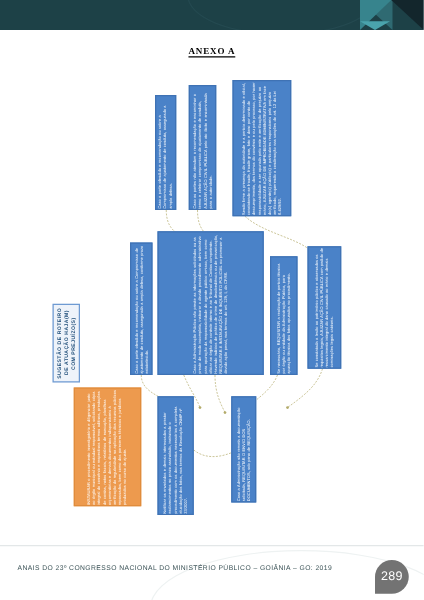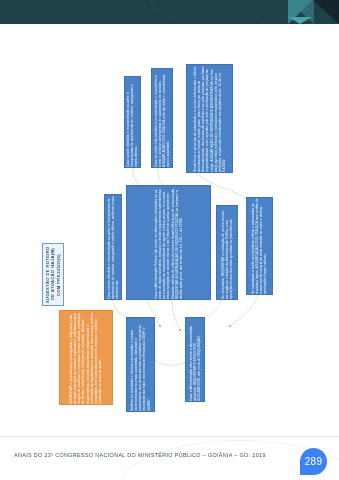--- a/index.html
+++ b/index.html
@@ -25,21 +25,21 @@
              border-right:12px solid transparent;border-top:7px solid #4aa3ac;}
 
   
   .footer-rule{position:absolute;left:0;top:436px;width:339px;height:1px;
                background:#e3e7e8;}
   .footer-swoosh{position:absolute;left:120px;top:440px;width:240px;height:90px;
                  border-radius:50%;border:1px solid #eef2f2;}
   .footer-text{position:absolute;left:14px;top:452px;font-size:5.4px;
                letter-spacing:.35px;color:#3d5458;white-space:nowrap;}
   .page-badge{position:absolute;left:300px;top:448px;width:27px;height:27px;
-              border-radius:50% 50% 50% 0;background:#3b82f6;color:#ffffff;
+              border-radius:50% 50% 50% 0;background:#737373;color:#ffffff;
               font-size:10px;display:flex;align-items:center;
               justify-content:center;letter-spacing:.3px;}
 
   
   .anexo-title{position:absolute;left:0;top:37px;width:339px;text-align:center;
                font-family:"Liberation Serif", serif;font-weight:bold;
                font-size:7.2px;letter-spacing:.7px;color:#000000;
                text-decoration:underline;text-underline-offset:2px;}
 
   
@@ -71,20 +71,21 @@
 <div class="page">
 
   <div class="header-bar">
     <div class="header-swoosh"></div>
     <div class="hdr-tri hdr-tri-a"></div>
     <div class="hdr-tri hdr-tri-b"></div>
     <div class="hdr-tri hdr-tri-c"></div>
     <div class="hdr-tri hdr-tri-d"></div>
   </div>
 
+  <div class="anexo-title">ANEXO A</div>
 
   <div class="chart">
 
     <svg class="connectors" viewBox="0 0 339 440">
       <g fill="none" stroke="#b3ab6a" stroke-width="0.55" stroke-dasharray="1.6 1.1">
         <path d="M133,168 C133,182 140,186 147,190"></path>
         <path d="M158,168 C158,184 165,188 172,192"></path>
         <path d="M196,173 C210,186 236,190 248,200"></path>
         <path d="M113,300 C113,312 125,316 136,322"></path>
         <path d="M147,300 C152,312 157,318 160,326"></path>

